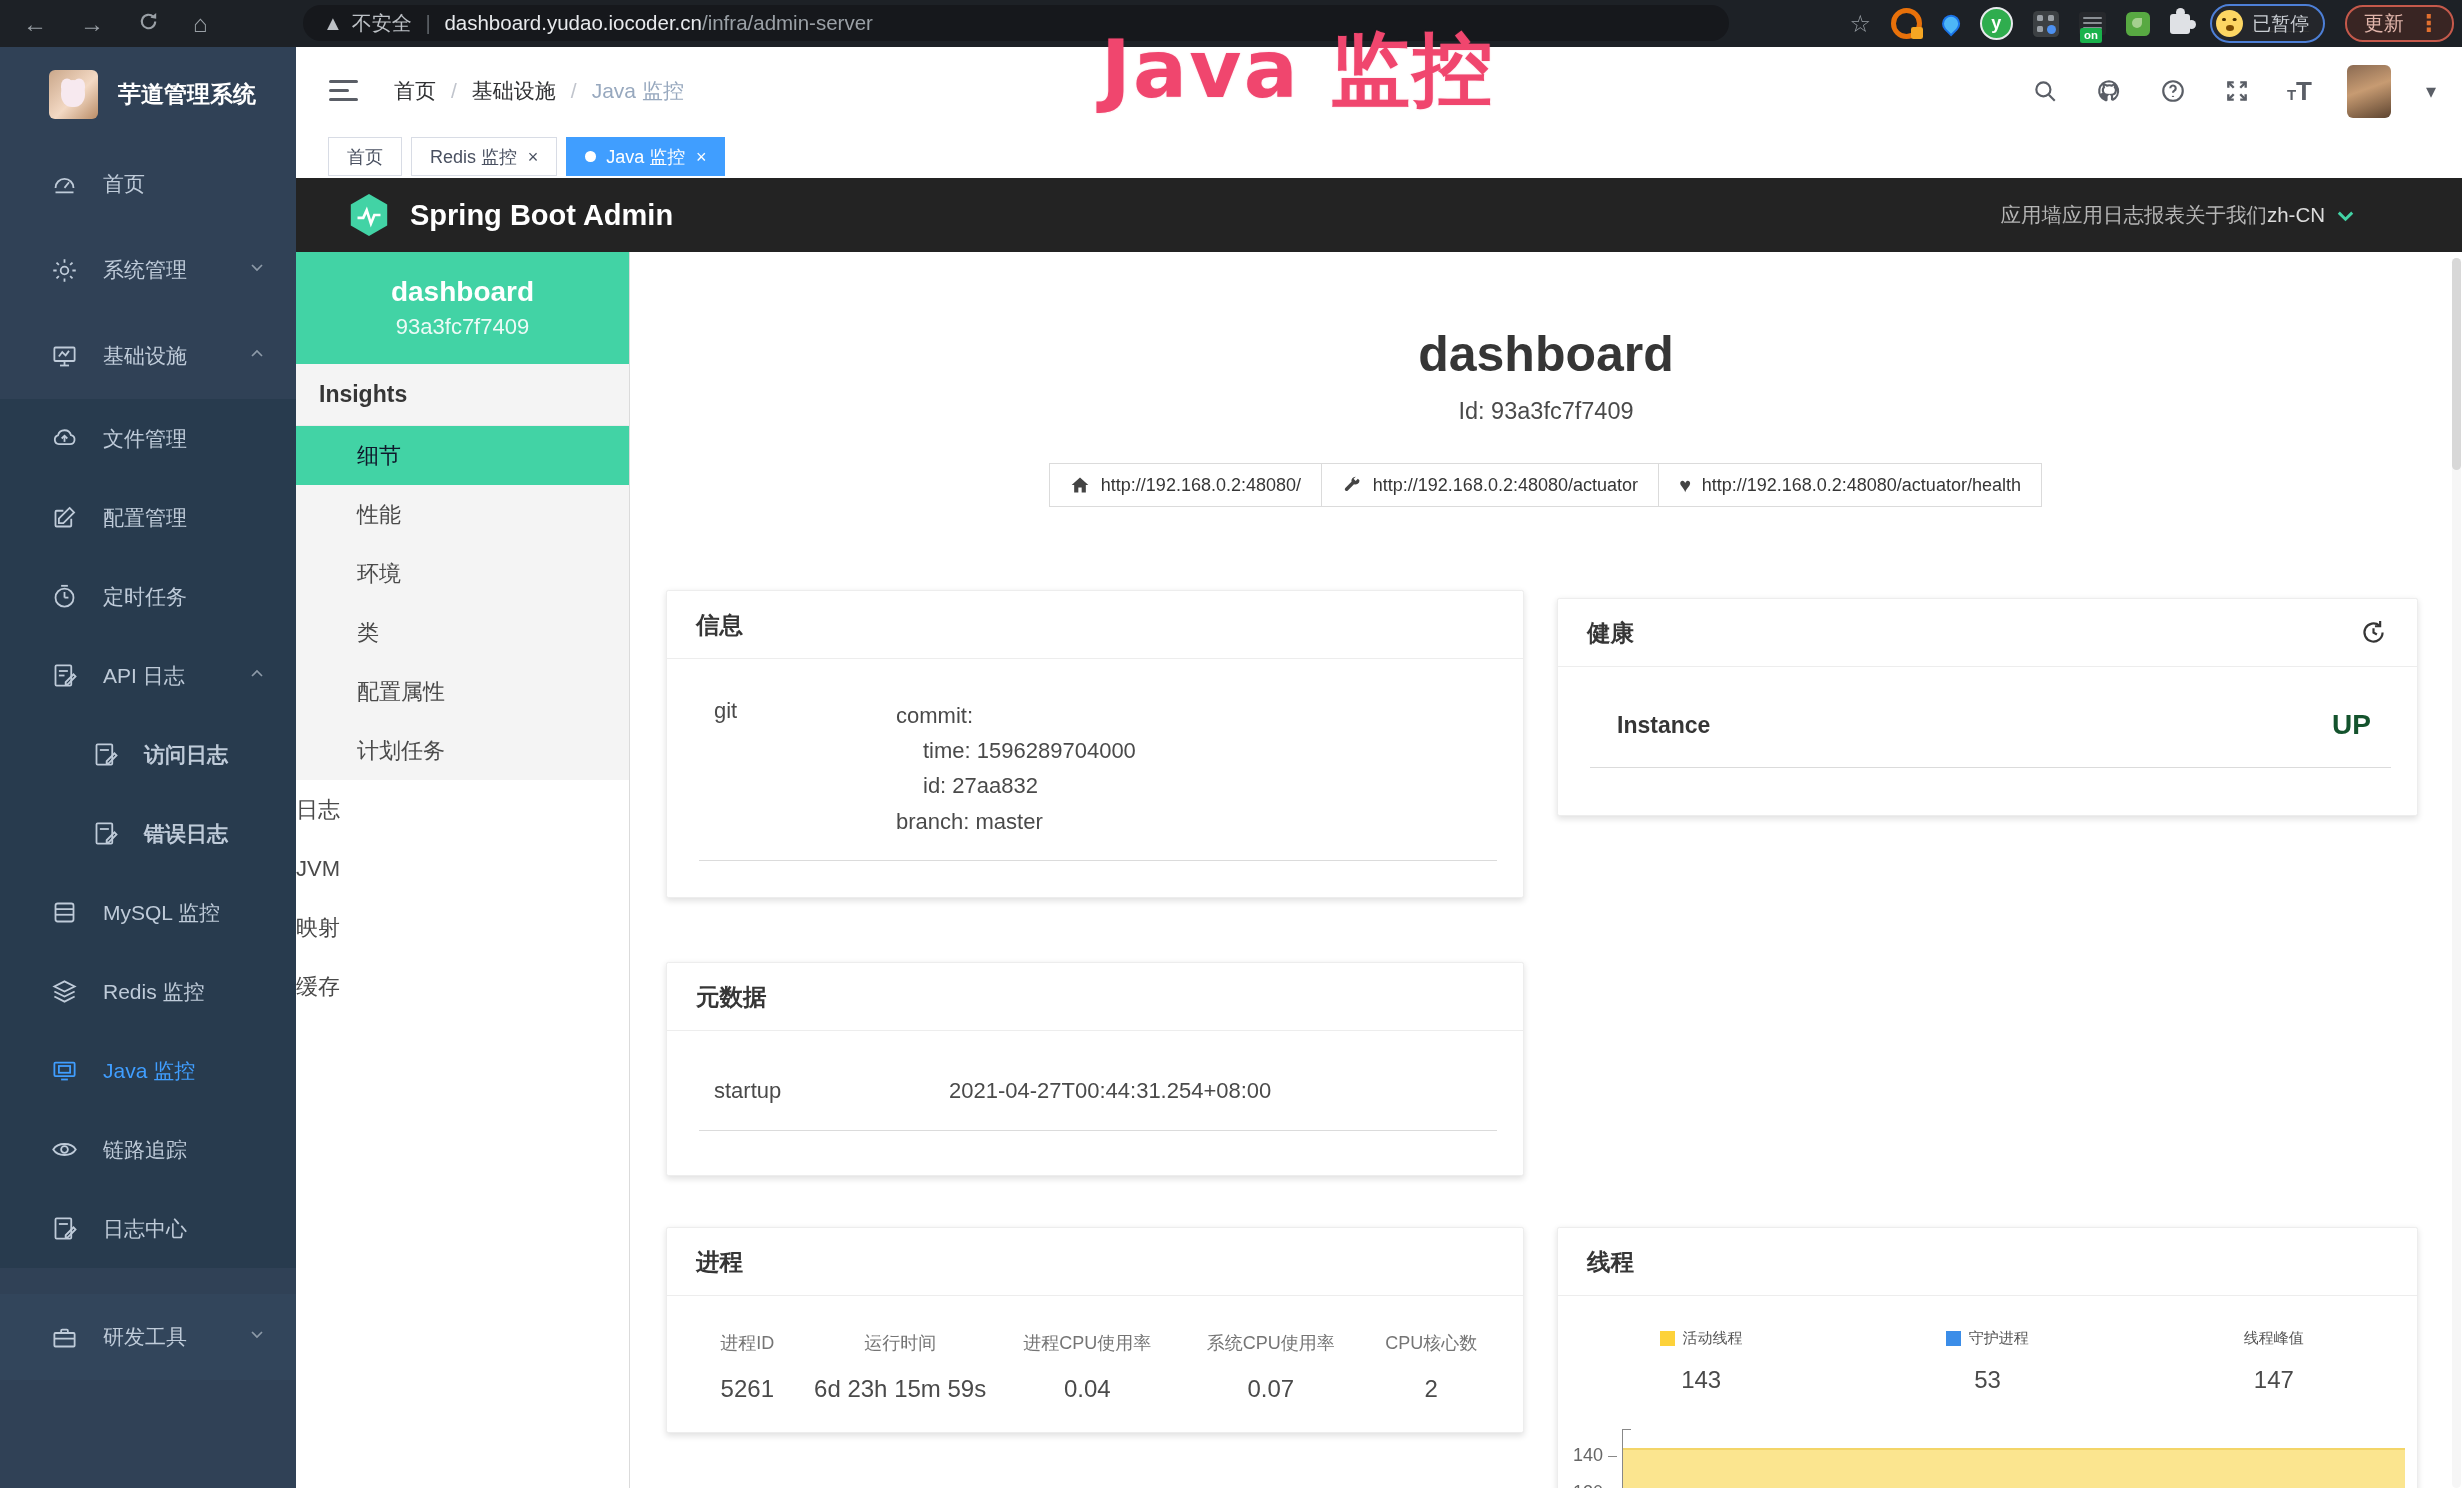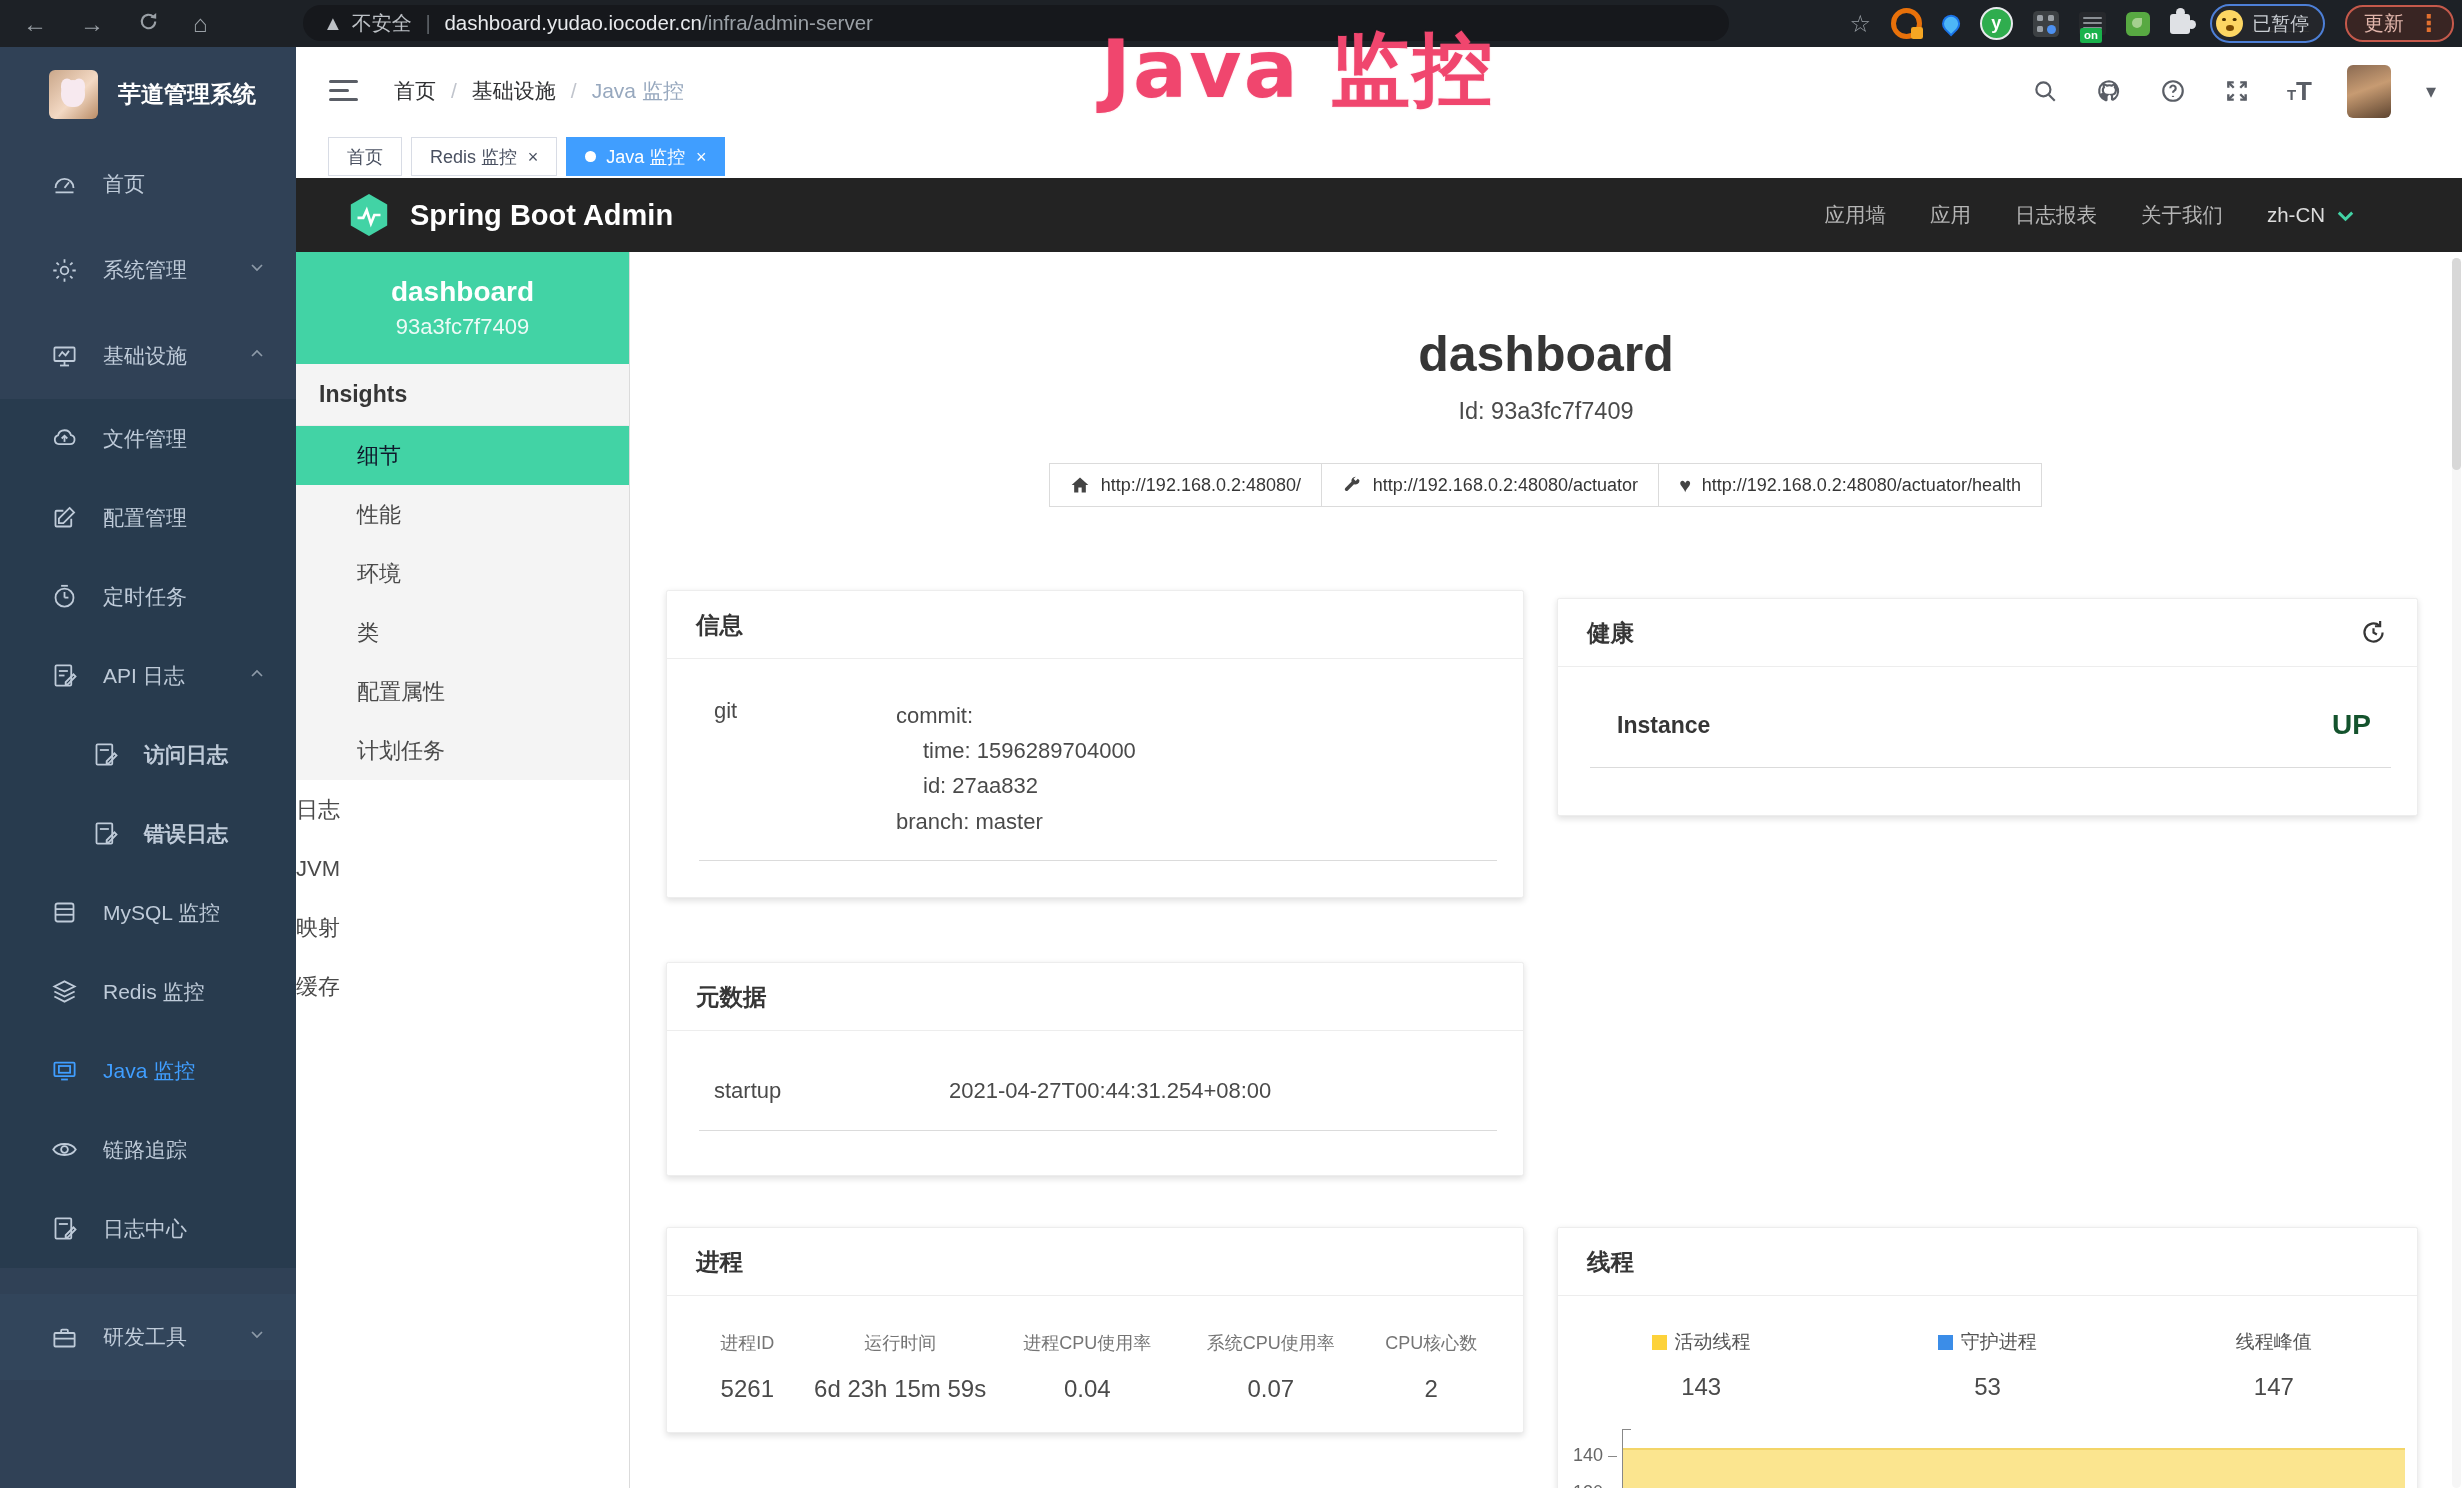--- a/index.html
+++ b/index.html
@@ -82,21 +82,21 @@
   .tagbar{position:absolute;left:296px;top:135px;width:2167px;height:43px;background:#fff;display:flex;align-items:center;padding-left:32px;gap:9px;box-sizing:border-box;z-index:2;}
   .tag{height:39px;box-sizing:border-box;border:0.8px solid #d8dce5;background:#fff;color:#495060;font-size:18px;display:flex;align-items:center;padding:0 18px;gap:10.6px;}
   .tag .x{font-size:18px;line-height:1;}
   .tag.active{background:#409eff;border-color:#409eff;color:#fff;}
   .tag .dot{width:10.6px;height:10.6px;border-radius:50%;background:#fff;}
 
   
   .sba-nav{position:absolute;left:296px;top:178px;width:2167px;height:74px;background:#232323;display:flex;align-items:center;z-index:2;}
   .sba-logo{margin-left:50px;width:46px;height:46px;}
   .sba-brand{color:#fff;font-size:29px;font-weight:bold;margin-left:18px;}
-  .sba-links{position:absolute;right:106px;display:flex;align-items:center;gap:44px;font-size:20.5px;color:#b5b5b5;}
+  .sba-links{position:absolute;right:106px;display:flex;align-items:center;font-size:20.5px;color:#b5b5b5;}
   .sba-locale{color:#dcdcdc;display:flex;align-items:center;gap:9px;}
   .sba-locale svg{width:23px;height:23px;}
 
   
   .sba-side{position:absolute;left:296px;top:252px;width:334px;height:1237px;background:#fff;border-right:0.8px solid #dbdbdb;box-sizing:border-box;z-index:1;}
   .sba-side-head{height:112px;background:#42d3a5;color:#fff;display:flex;flex-direction:column;align-items:center;justify-content:center;gap:6px;}
   .sba-side-head .nm{font-size:28px;font-weight:bold;}
   .sba-side-head .id{font-size:22px;opacity:.9;}
   .insights{background:#f4f4f4;}
   .ins-label{height:61px;display:flex;align-items:center;padding-left:23px;font-size:23px;font-weight:bold;color:#363636;border-bottom:0.8px solid #ececec;}
@@ -130,21 +130,21 @@
 
   .ptable{padding:35px 23px 0 23px;}
   .prow{display:flex;text-align:center;}
   .pcell{padding:0 7.6px;box-sizing:border-box;}
   .pc0{flex:1.3}.pc1{flex:2.3}.pc2{flex:2.2}.pc3{flex:2.2}.pc4{flex:1.6}
   .phead .pcell{font-size:18px;color:#757575;}
   .pvals{margin-top:20px;}
   .pvals .pcell{font-size:24px;color:#4a4a4a;}
 
   .legend-row{display:flex;margin-top:33px;}
-  .leg{flex:1;display:flex;align-items:center;justify-content:center;gap:7.6px;font-size:19px;color:#555;}
+  .leg{flex:1;display:flex;align-items:center;justify-content:center;gap:7.6px;font-size:15px;color:#555;}
   .leg .sw{width:15px;height:15px;flex:none;}
   .leg .sw.yellow{background:#fdd23a;}
   .leg .sw.blue{background:#3b8de8;}
   .vals-row{display:flex;margin-top:18px;}
   .vals-row .val{flex:1;text-align:center;font-size:24px;color:#4a4a4a;}
 
   .tchart{position:absolute;left:0;right:0;top:196px;height:152px;}
   .tick{position:absolute;width:42px;text-align:right;font-size:18px;color:#666;}
   .tickmark{position:absolute;left:50px;width:9px;border-top:1.5px solid #888;}
   .axis{position:absolute;left:64px;top:4.6px;bottom:-15px;border-left:1.5px solid #888;}

